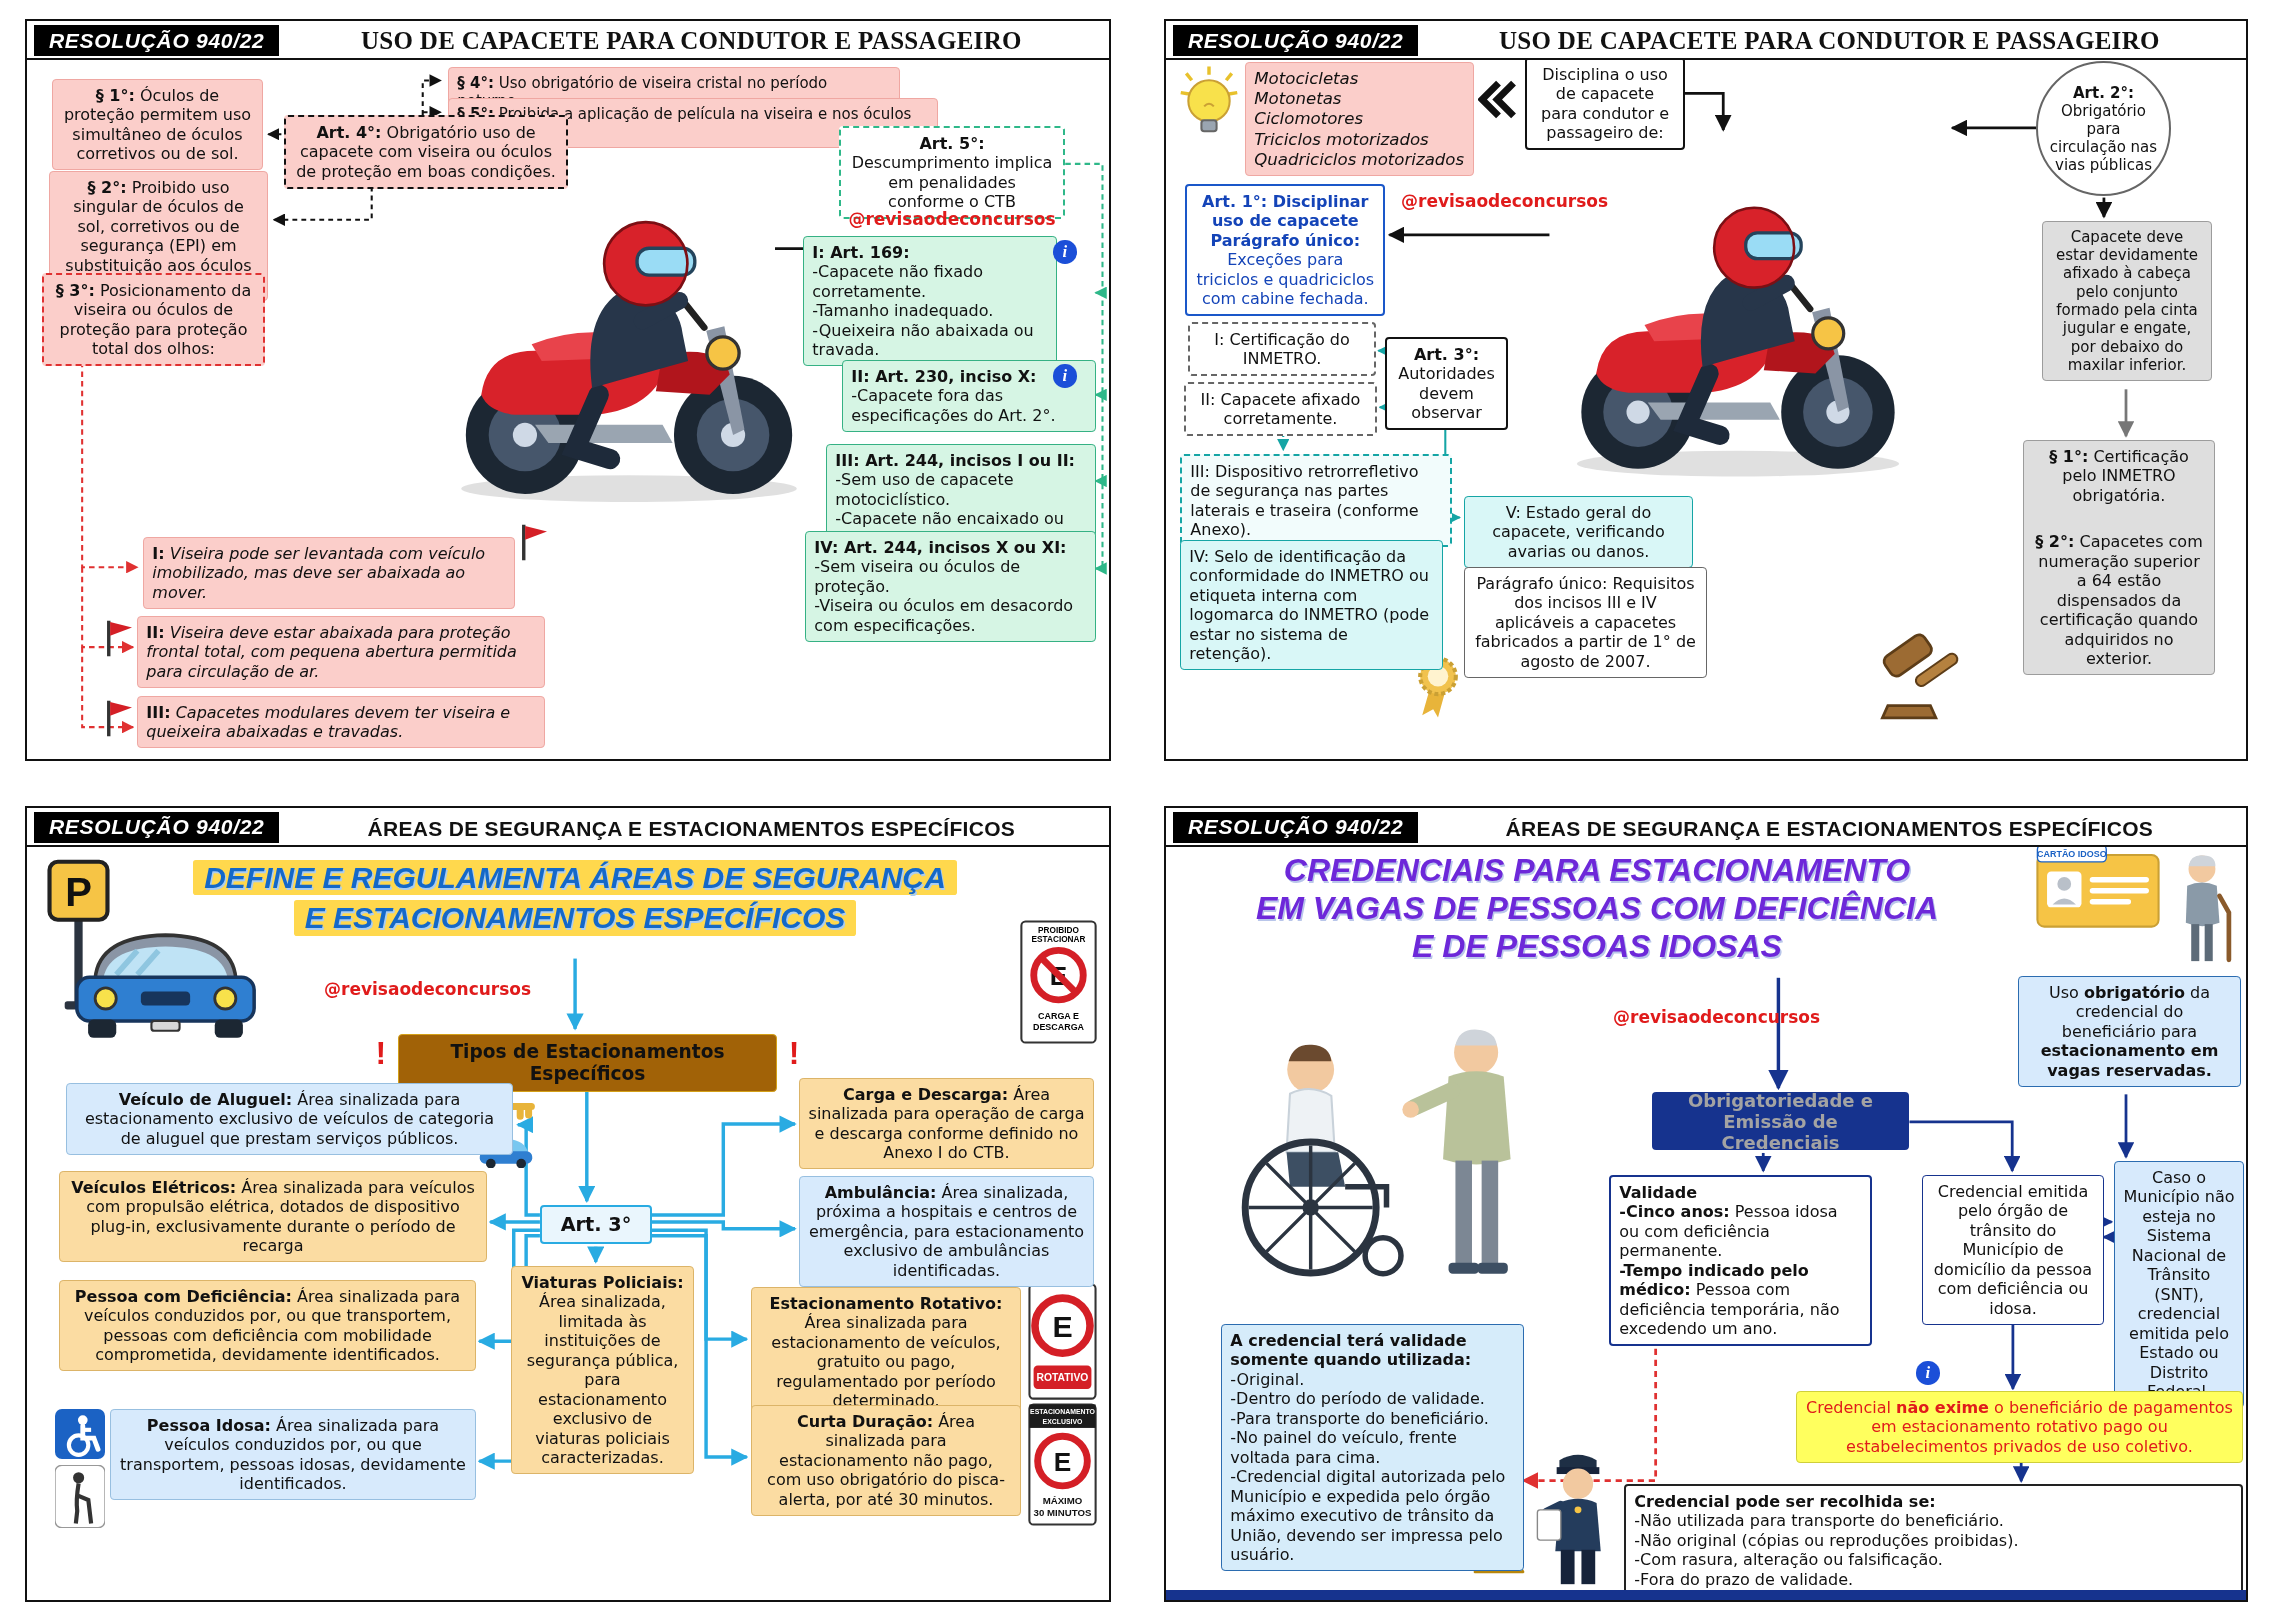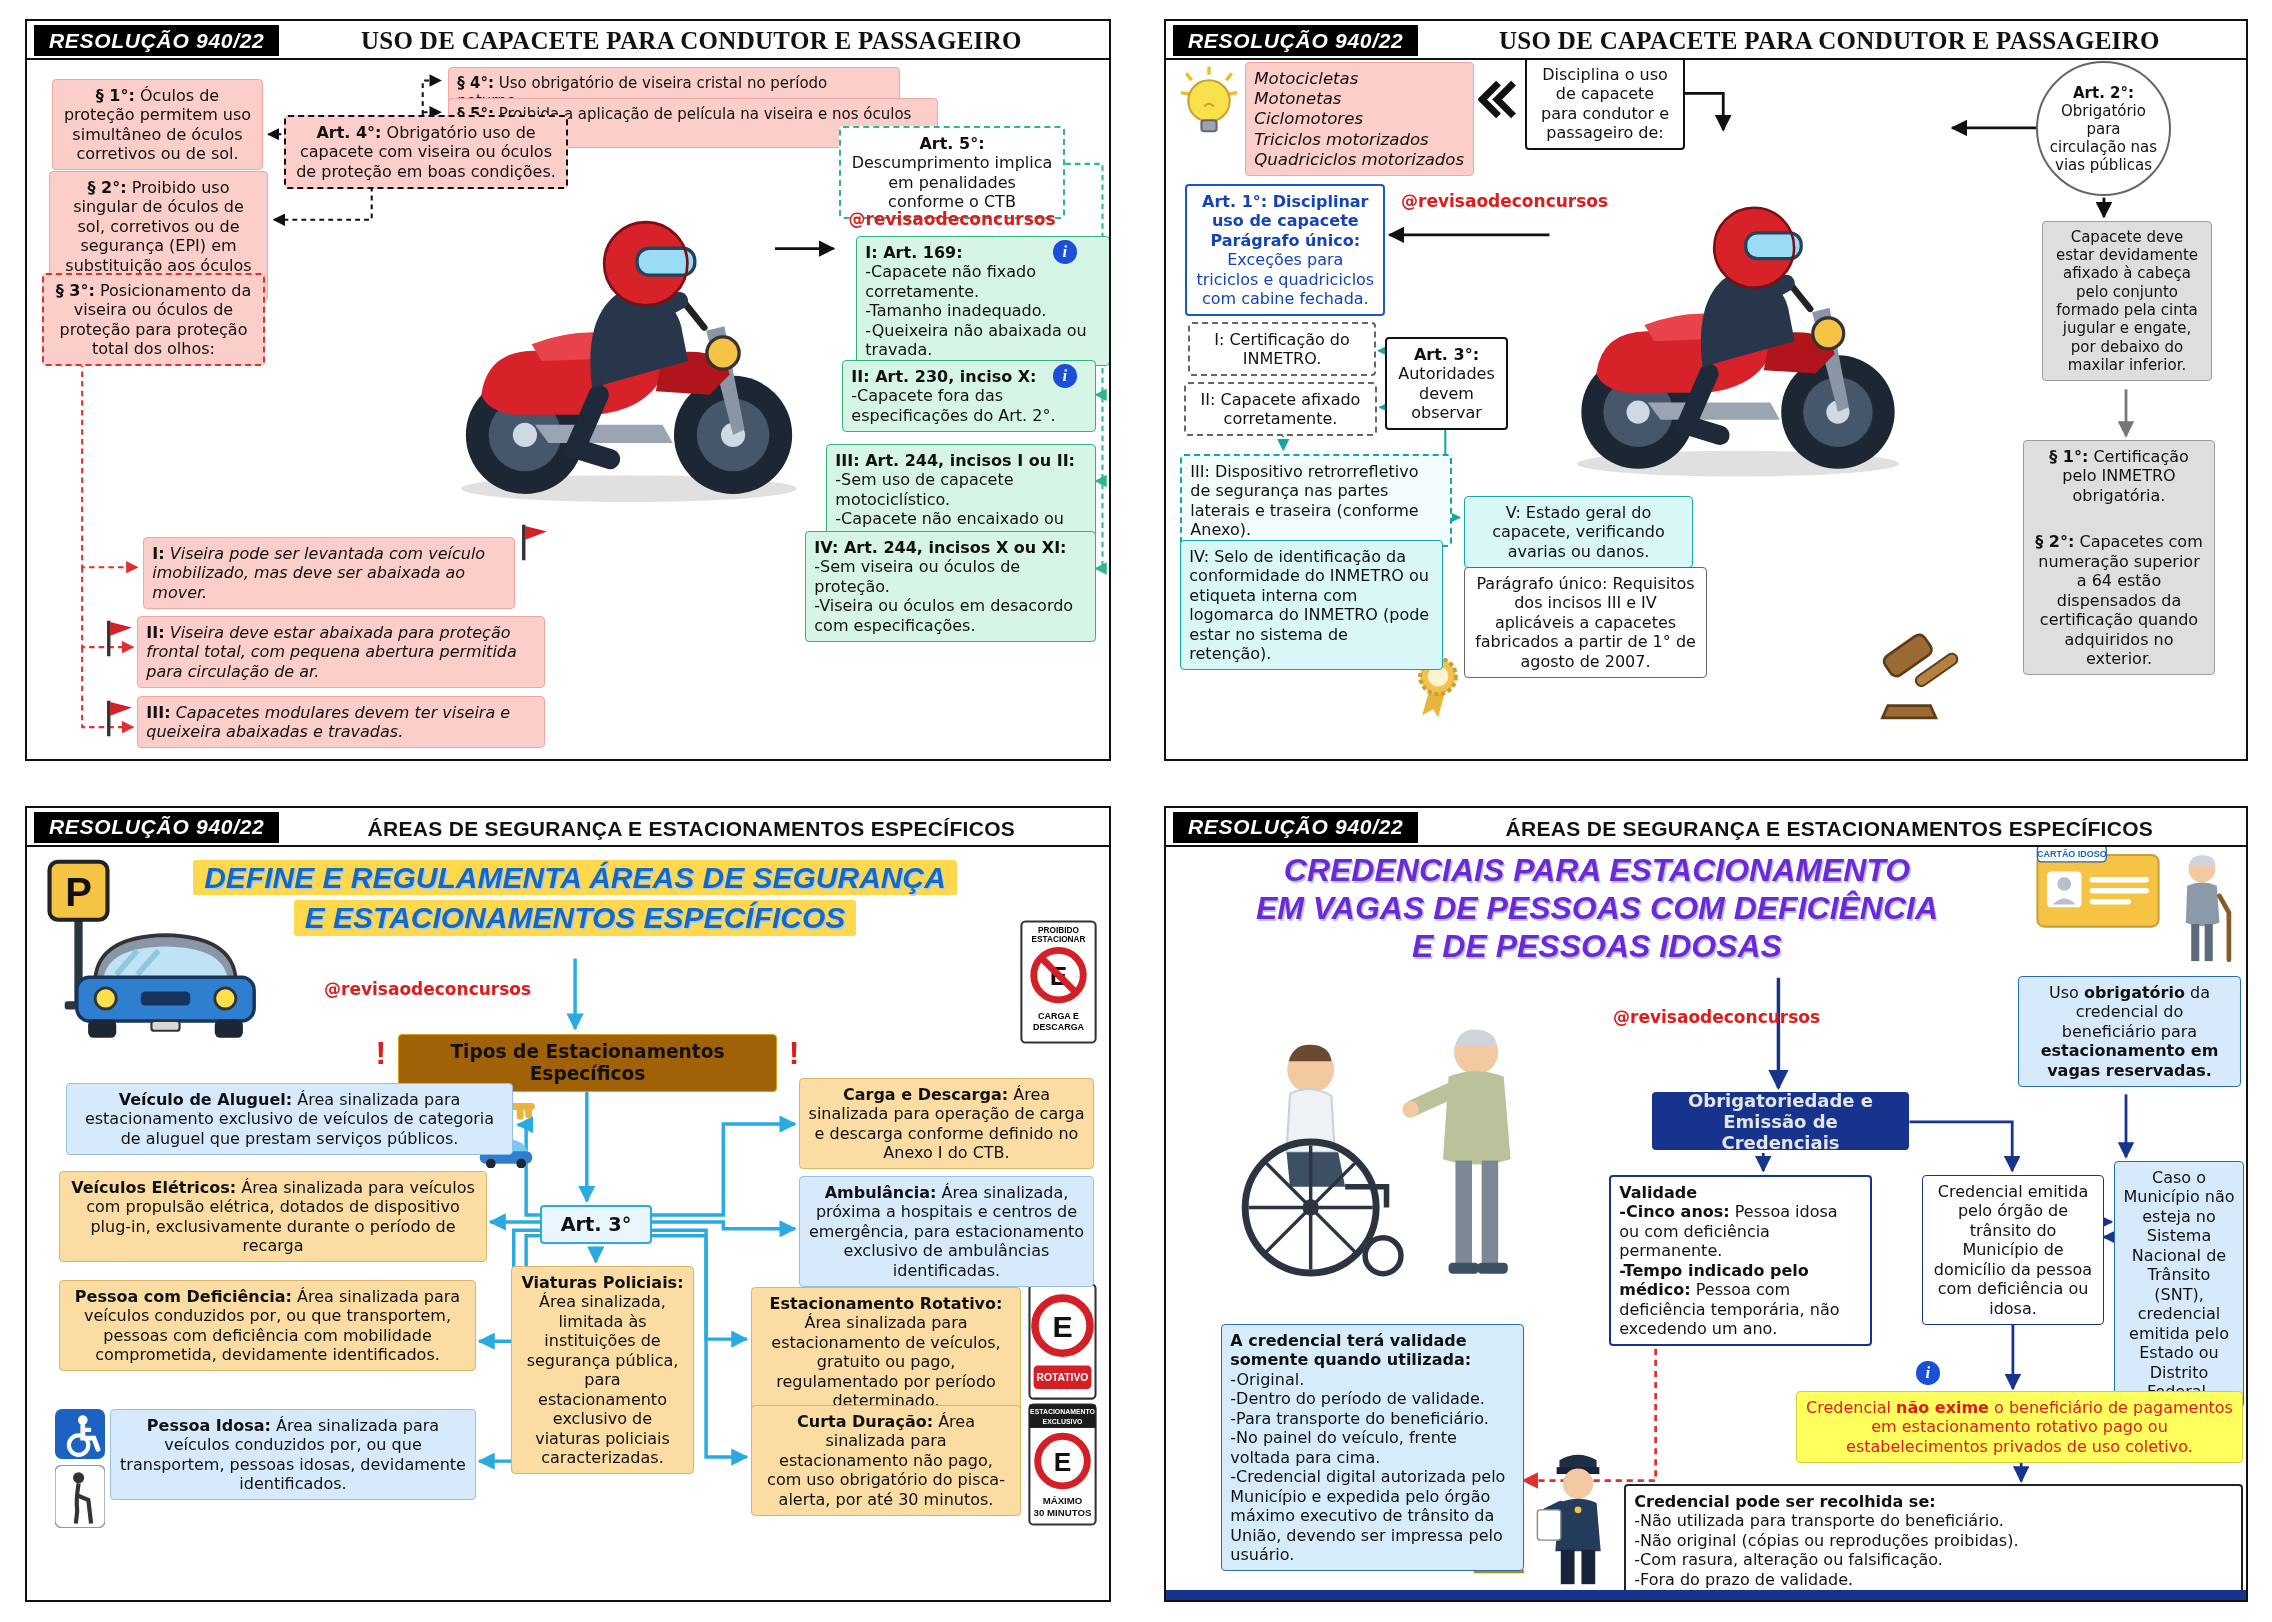--- a/index.html
+++ b/index.html
@@ -34,21 +34,21 @@
 .info{position:absolute;width:23.5px;height:23.5px;border-radius:50%;background:#1b4fd8;color:#fff;font:italic 700 16.6px "Liberation Serif",serif;display:flex;align-items:center;justify-content:center;z-index:4}
 .info::before{content:"i"}
 .exc{position:absolute;font:700 32px "Liberation Sans",sans-serif;color:#e01b1b;z-index:4}
 .exc::before{content:"!"}
 .ico{position:absolute;z-index:2}
 .arrows{position:absolute;left:0;top:0;z-index:1;pointer-events:none}
 .bigT{font:italic 800 30px "Liberation Sans",sans-serif;color:#1468c8;text-shadow:1.4px 2.1px 0 #aacdf0;line-height:1.35}
 .bigT .hl{background:#ffd84d;padding:1.4px 11px;border-radius:2.8px}
 .bigT4{font:italic 800 32px "Liberation Sans",sans-serif;color:#6d28d9;text-shadow:1.4px 2.1px 0 #b9c6ea;line-height:1.18}
 .circlebx{position:absolute;border-radius:50%;display:flex;align-items:center;justify-content:center;text-align:center;z-index:3}
-.obrig{position:absolute;background:#16338e;color:#e5e5e5;font-weight:700;font-size:18px;display:flex;align-items:center;justify-content:center;text-align:center;border-radius:4.1px;z-index:3;padding:5.5px 14px}
+.obrig{position:absolute;background:#16338e;color:#a3a3a3;font-weight:700;font-size:18px;display:flex;align-items:center;justify-content:center;text-align:center;border-radius:4.1px;z-index:3;padding:5.5px 14px}
 .bbar{position:absolute;left:0;right:0;bottom:0;height:9.7px;background:#16338e;z-index:4}
 </style>
 </head>
 <body>
 
 <svg style="position:absolute;width:0;height:0" aria-hidden="true">
 <defs>
 <symbol id="motoSym" viewBox="0 0 560 470">
   <ellipse cx="280" cy="440" rx="250" ry="20" fill="rgba(0,0,0,0.12)"></ellipse>
   <circle cx="125" cy="360" r="88" fill="#1c2733"></circle>
@@ -111,21 +111,21 @@
   <div class="bx pink" style="left:421px;top:77px;width:490px;font-size:15px"><b>§ 5°:</b> <span>Proibida a aplicação de película na viseira e nos óculos de proteção.</span></div>
   <div class="bx pink ctr" style="left:25px;top:58px;width:211px"><b>§ 1°:</b> <span>Óculos de proteção permitem uso simultâneo de óculos corretivos ou de sol.</span></div>
   <div class="bx pink bdash ctr" style="left:257px;top:94px;width:284px"><b>Art. 4°:</b> <span>Obrigatório uso de capacete com viseira ou óculos de proteção em boas condições.</span></div>
   <div class="bx pink ctr" style="left:22px;top:150px;width:219px"><b>§ 2°:</b> <span>Proibido uso singular de óculos de sol, corretivos ou de segurança (EPI) em substituição aos óculos de proteção.</span></div>
   <div class="bx pink rdash ctr" style="left:15px;top:252px;width:223px"><b>§ 3°:</b> <span>Posicionamento da viseira ou óculos de proteção para proteção total dos olhos:</span></div>
   <svg class="ico" style="left:414px;top:172px" width="376" height="316" viewBox="0 0 560 470">
       <use href="#motoSym"></use>
     </svg>
   <div class="bx wt gdash ctr" style="left:812px;top:105px;width:226px"><b>Art. 5°:</b> <span>Descumprimento implica em penalidades conforme o CTB</span></div>
   <div class="handle ctr" style="left:812px;top:188px;width:226px">@revisaodeconcursos</div>
-  <div class="bx grn" style="left:829px;top:215px;width:254px"><b>I: Art. 169:</b><div class="pre">-Capacete não fixado corretamente.
+  <div class="bx grn" style="left:776px;top:215px;width:254px"><b>I: Art. 169:</b><div class="pre">-Capacete não fixado corretamente.
 -Tamanho inadequado.
 -Queixeira não abaixada ou travada.</div></div>
   <div class="info" style="left:1026px;top:219px"></div>
   <div class="bx grn" style="left:815px;top:339px;width:254px"><b>II: Art. 230, inciso X:</b><div class="pre">-Capacete fora das especificações do Art. 2°.</div></div>
   <div class="info" style="left:1026px;top:343px"></div>
   <div class="bx grn" style="left:799px;top:423px;width:270px"><b>III: Art. 244, incisos I ou II:</b><div class="pre">-Sem uso de capacete motociclístico.
 -Capacete não encaixado ou indevido.</div></div>
   <div class="bx grn" style="left:778px;top:510px;width:291px"><b>IV: Art. 244, incisos X ou XI:</b><div class="pre">-Sem viseira ou óculos de proteção.
 -Viseira ou óculos em desacordo com especificações.</div></div>
   <div class="bx pink" style="left:116px;top:516px;width:372px"><b>I:</b> <span class="i">Viseira pode ser levantada com veículo imobilizado, mas deve ser abaixada ao mover.</span></div>

